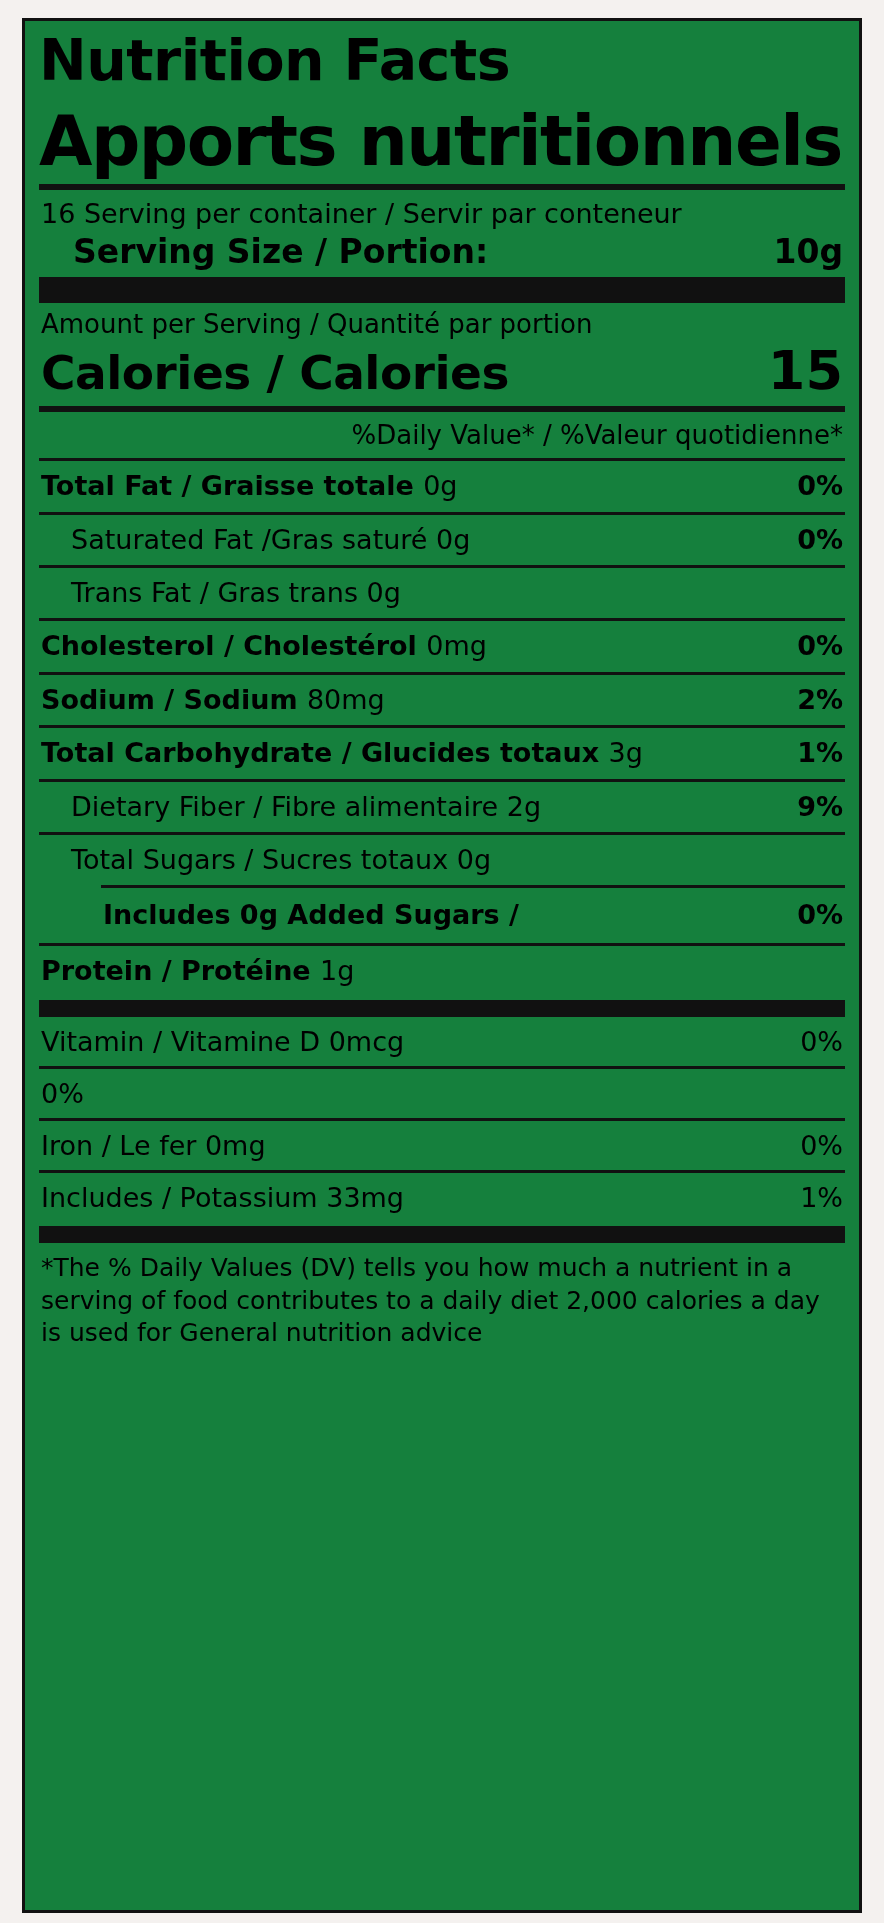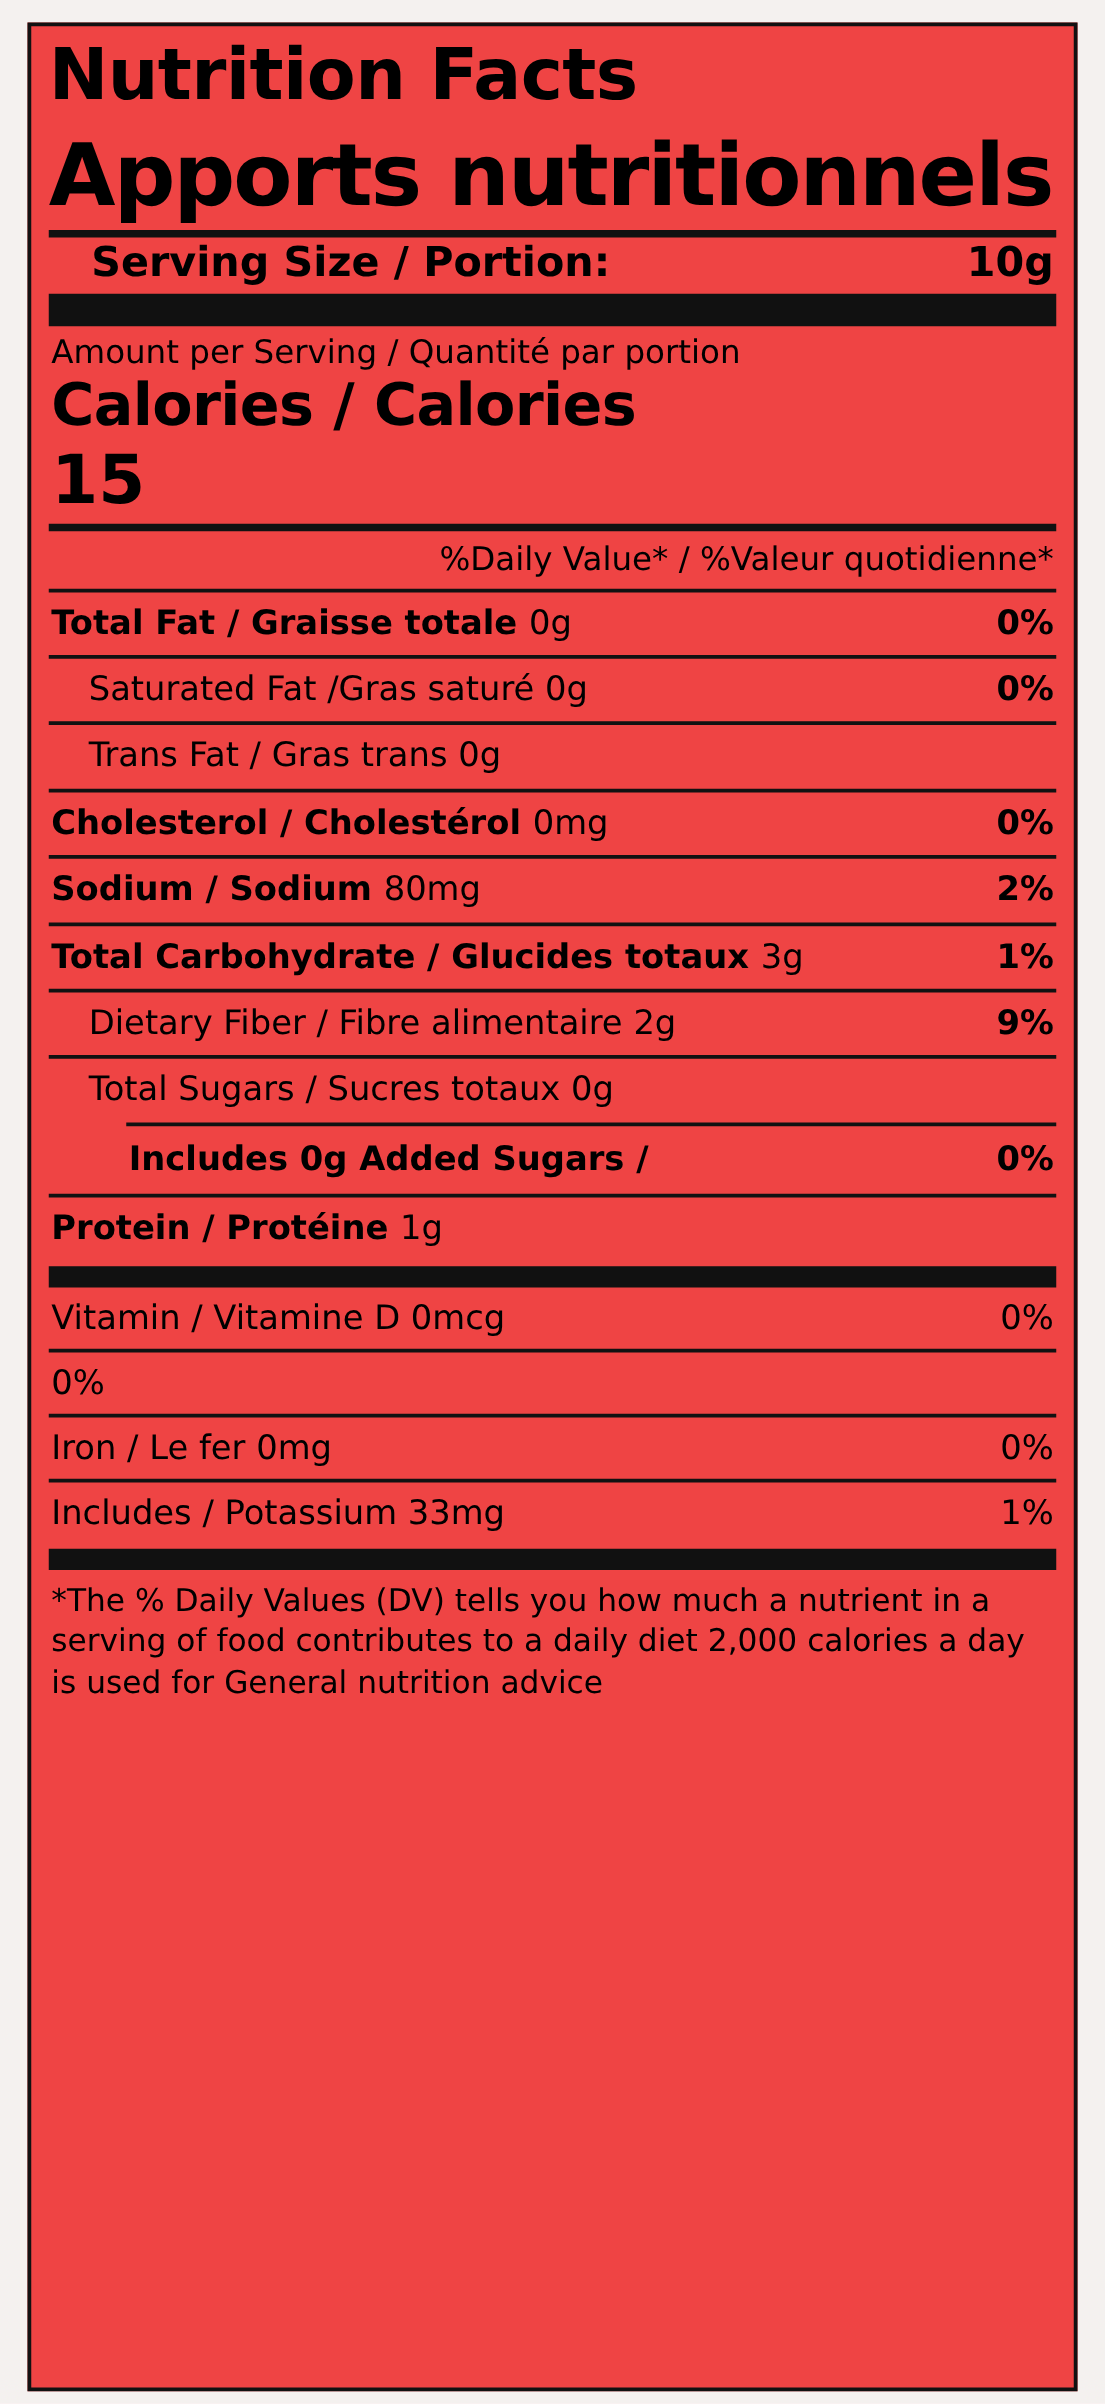--- a/index.html
+++ b/index.html
@@ -21,21 +21,21 @@
     background: #f4f1ef;
     box-sizing: border-box;
     padding: 18px 22px 10px 22px;
   }
   .inner {
     border: 3px solid #111;
     box-sizing: border-box;
     width: 100%;
     height: 100%;
     padding: 8px 14px 6px 14px;
-    background: #ef4444;
+    background: #15803d;
   }
 
   .title-block {
     padding-top: 2px;
   }
   .title-en {
     font-size: 57px;
     font-weight: bold;
     line-height: 1.02;
     letter-spacing: -0.5px;
@@ -73,21 +73,20 @@
 
   .amount-per {
     font-size: 26px;
     padding: 6px 2px 0 2px;
   }
   .calories-row {
     display: flex;
     justify-content: space-between;
     align-items: baseline;
     padding: 0 2px 4px 2px;
-    flex-direction: column;
   }
   .calories-label {
     font-size: 47px;
     font-weight: bold;
     letter-spacing: -0.5px;
   }
   .calories-value {
     font-size: 54px;
     font-weight: bold;
   }
@@ -140,20 +139,21 @@
 <div class="label">
   <div class="inner">
 
     <div class="title-block">
       <div class="title-en">Nutrition Facts</div>
       <div class="title-fr">Apports nutritionnels</div>
     </div>
 
     <div class="rule-med mt6"></div>
 
+    <div class="servings">16 Serving per container / Servir par conteneur</div>
 
     <div class="serving-size-row">
       <span>Serving Size / Portion:</span>
       <span>10g</span>
     </div>
 
     <div class="rule-heavy"></div>
 
     <div class="amount-per">Amount per Serving / Quantité par portion</div>
 

